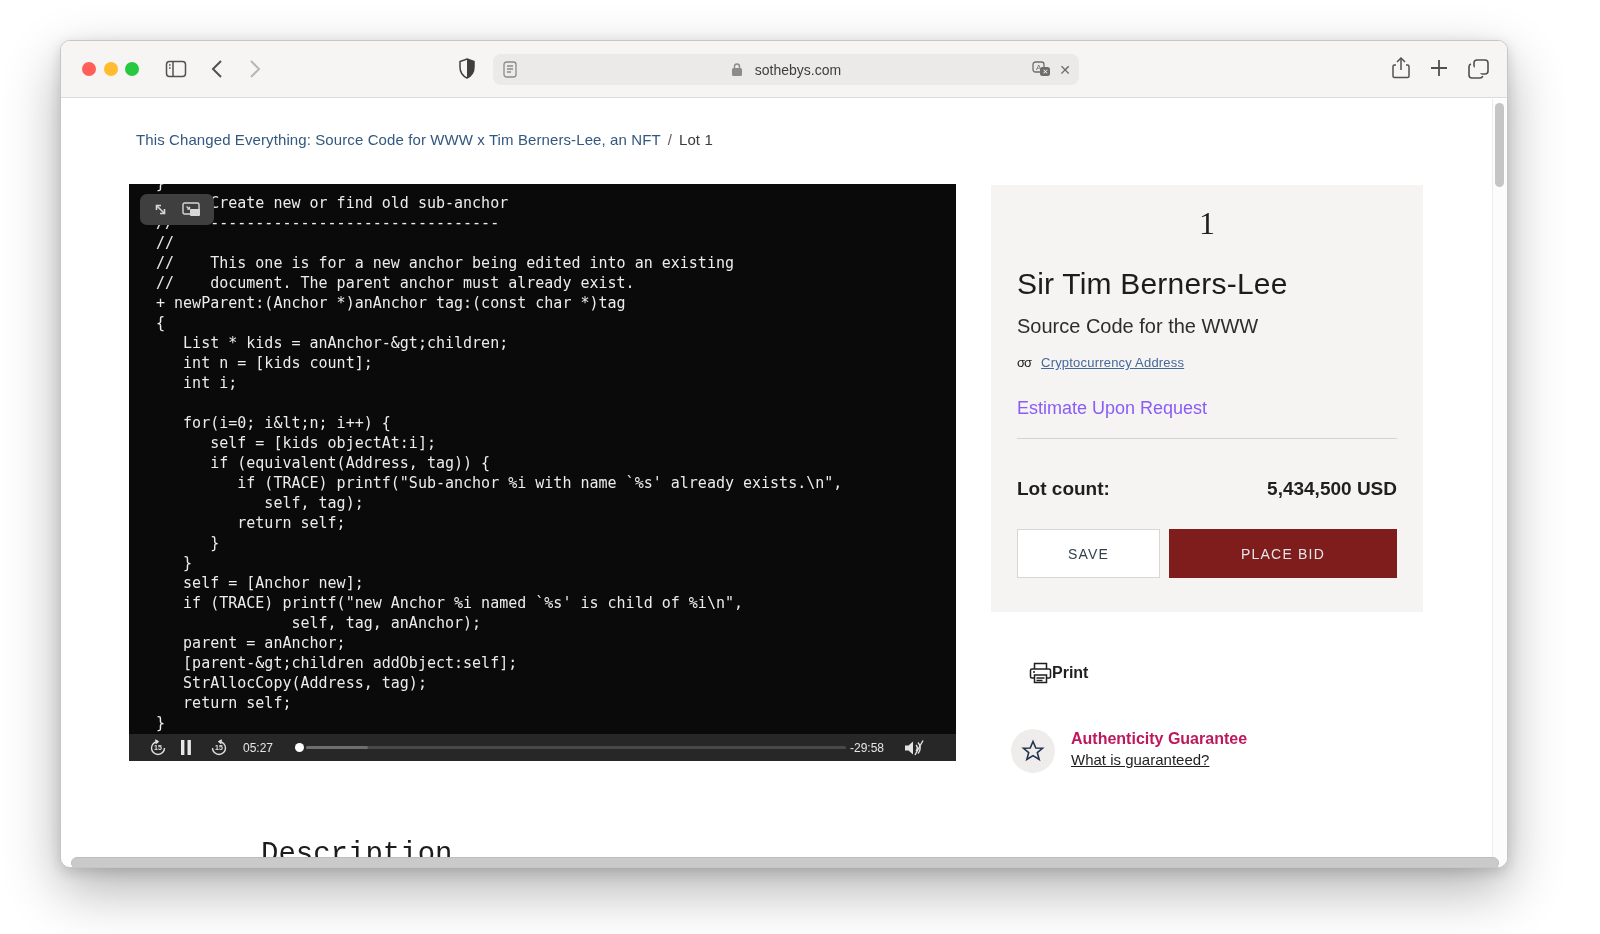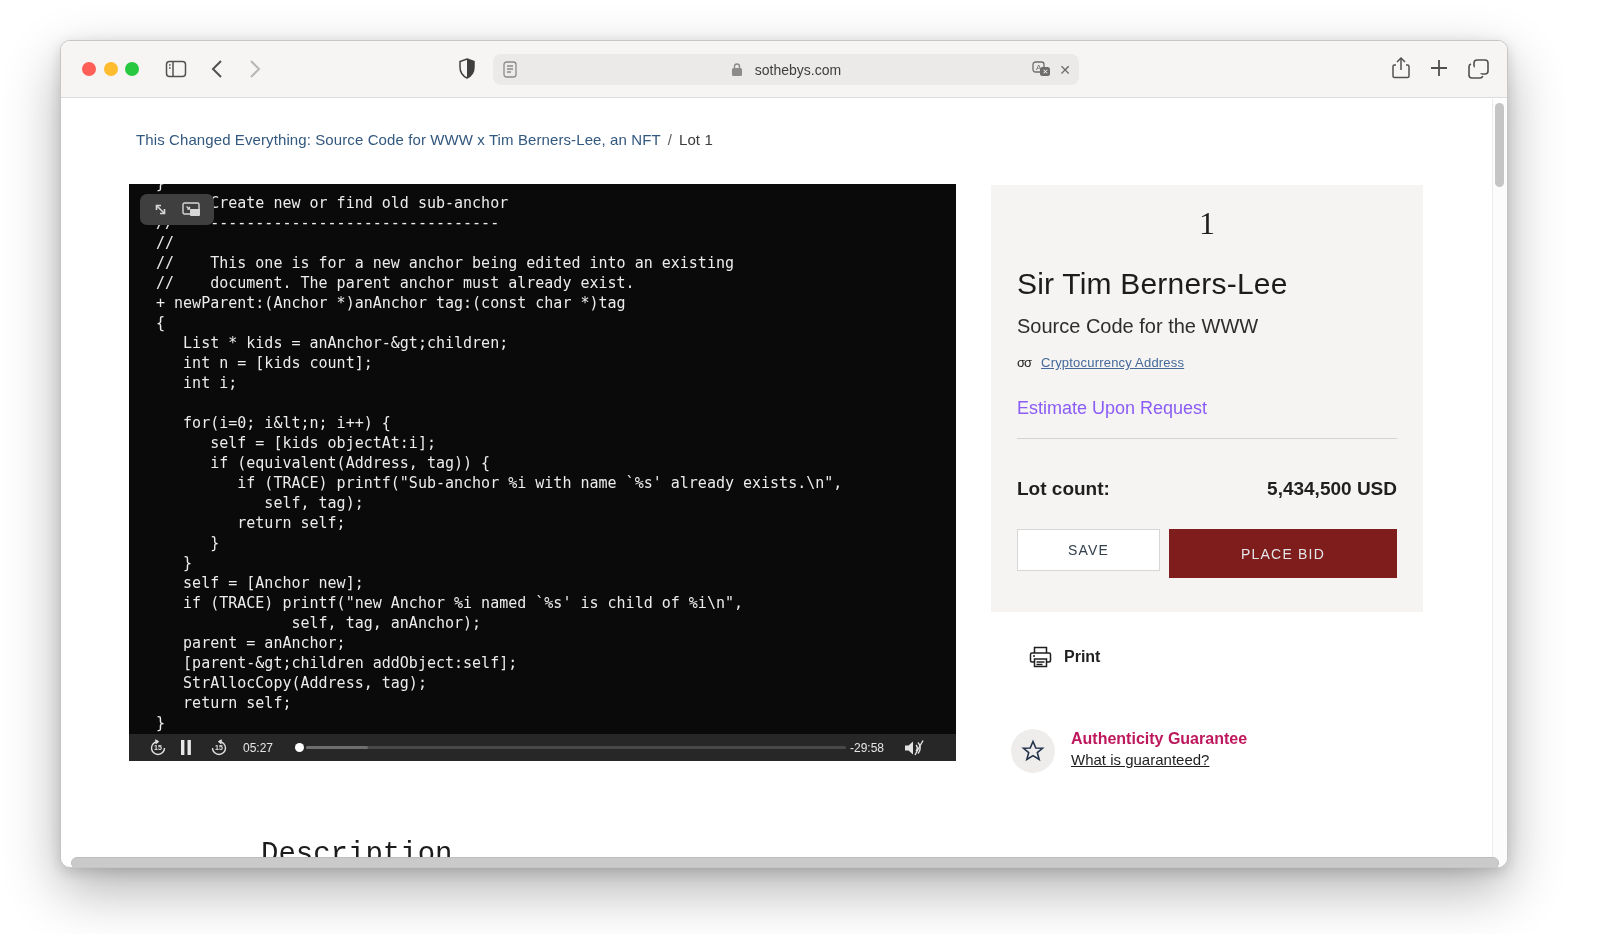--- a/index.html
+++ b/index.html
@@ -54,26 +54,26 @@
   .lot-number { position:absolute; left:0; right:0; top:20px; text-align:center; font-family:"Liberation Serif", serif; font-size:32px; color:#1f1f1f; }
   .artist { position:absolute; left:26px; top:82px; font-family:Liberation Sans, sans-serif; font-size:30px; color:#1c1c1c; letter-spacing:.2px; }
   .work-title { position:absolute; left:26px; top:130px; font-size:20px; color:#2d2d2d; }
   .crypto-row { position:absolute; left:26px; top:170px; display:flex; align-items:center; gap:10px; }
   .crypto-glyph { font-size:13px; color:#1c1c1c; letter-spacing:-1px; }
   .crypto-row a { font-size:13px; color:#44689a; text-decoration:underline; cursor:pointer; letter-spacing:.2px; }
   .estimate { position:absolute; left:26px; top:213px; font-size:18px; color:#8b5cf6; }
   .card-divider { position:absolute; left:26px; right:26px; top:253px; height:1px; background:#d6d4d2; }
   .sold-label { position:absolute; left:26px; top:293px; font-size:19px; font-weight:bold; color:#1f1f1f; }
   .sold-value { position:absolute; right:26px; top:293px; font-size:19px; font-weight:bold; color:#1f1f1f; }
-  .btn-save { position:absolute; left:26px; top:344px; width:143px; height:42px; background:#ffffff; border:1px solid #d8d6d4;
+  .btn-save { position:absolute; left:26px; top:344px; width:143px; height:49px; background:#ffffff; border:1px solid #d8d6d4;
     font-size:14px; letter-spacing:1.2px; color:#32404e; display:flex; align-items:center; justify-content:center; cursor:pointer; }
   .btn-bid { position:absolute; left:178px; top:344px; width:228px; height:49px; background:#7f1d1d; border:none;
     font-size:14px; letter-spacing:1.2px; color:#e3e6e9; display:flex; align-items:center; justify-content:center; }
 
-  .print-row { position:absolute; left:968px; top:605px; display:flex; align-items:center; gap:12px; color:#1f1f1f; cursor:pointer; }
+  .print-row { position:absolute; left:968px; top:621px; display:flex; align-items:center; color:#1f1f1f; cursor:pointer; }
   .print-row .lbl { font-size:16px; font-weight:bold; }
   .auth { position:absolute; left:950px; top:688px; }
   .auth-circle { position:absolute; left:0; top:0; width:44px; height:44px; border-radius:50%; background:#efedec;
     display:flex; align-items:center; justify-content:center; color:#23334a; }
   .auth-title { position:absolute; left:60px; top:1px; font-size:16px; font-weight:bold; color:#be185d; white-space:nowrap; }
   .auth-link { position:absolute; left:60px; top:22px; font-size:15px; color:#1f1f1f; text-decoration:underline; white-space:nowrap; cursor:pointer; }
 
   .desc-heading { position:absolute; left:200px; top:797px; font-family:Liberation Mono, monospace; font-size:29px; color:#1c1c1c; }
 
   

